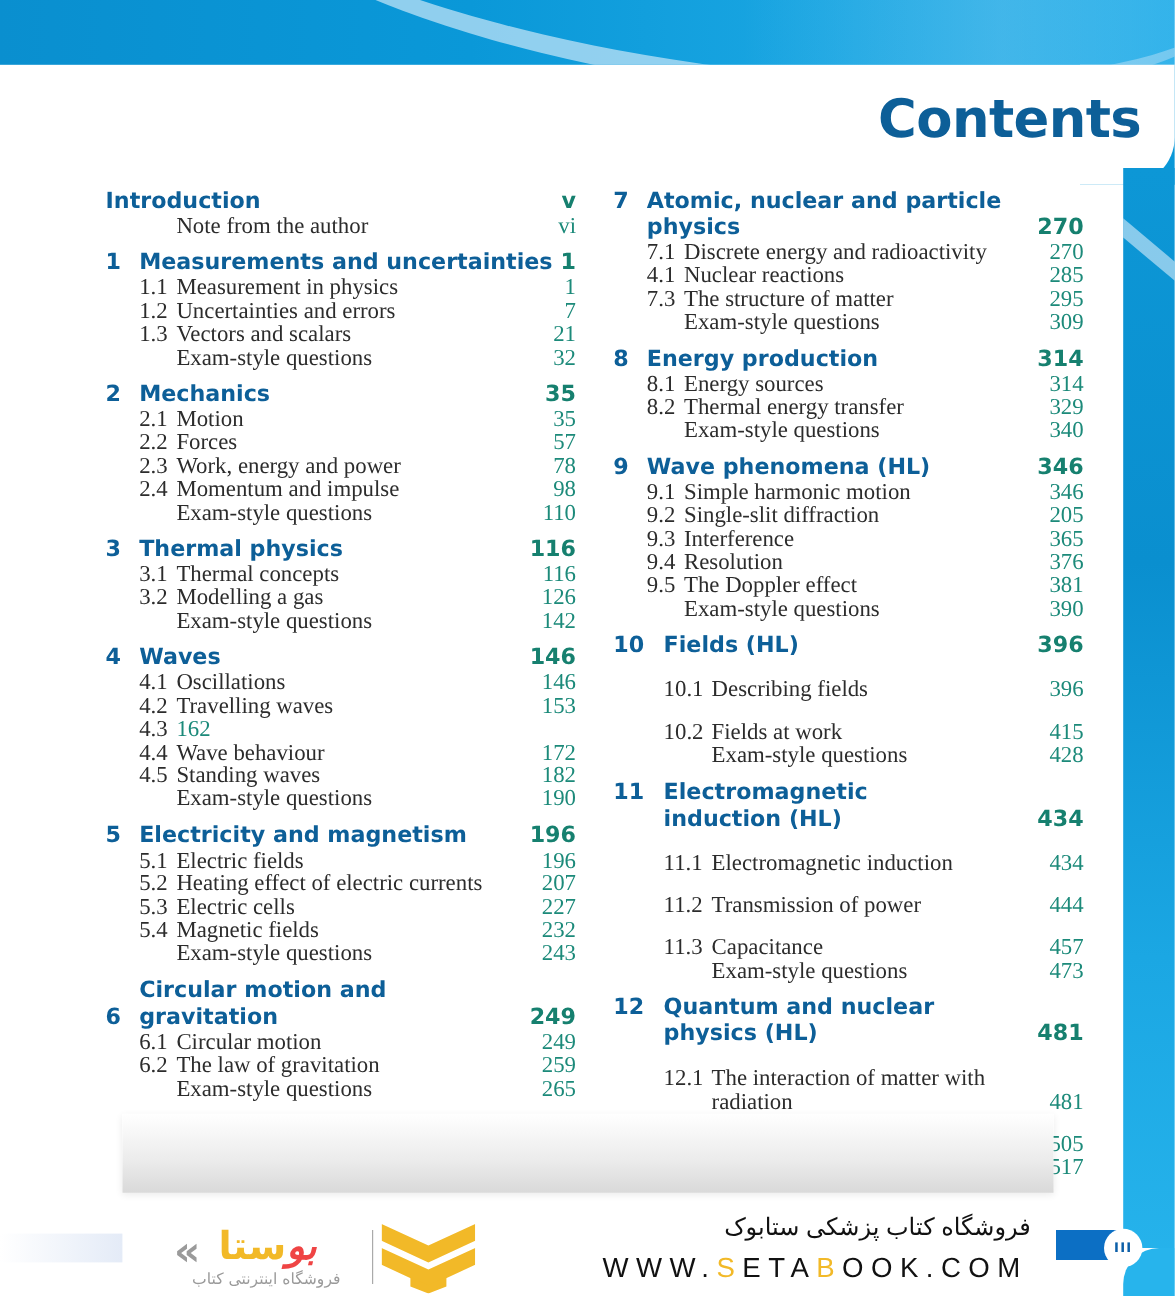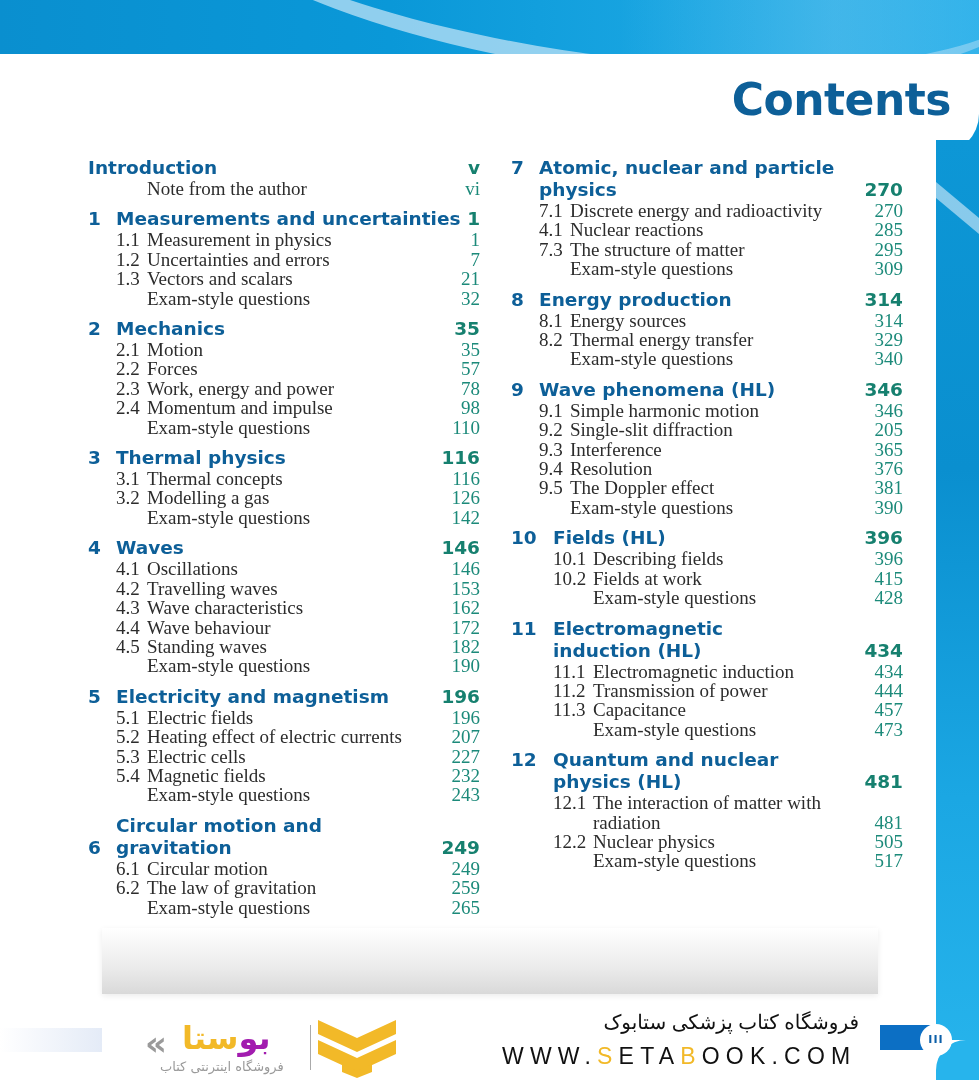--- a/index.html
+++ b/index.html
@@ -72,21 +72,21 @@
   .ch-title { flex: 1; }
   .ch-page { color: #16806f; text-align: right; flex: none; padding-left: 4px; }
 
   .sec {
     display: flex; align-items: flex-end;
     font-size: 19px; line-height: 19.4px; color: #2c2c2c;
   }
   .sec-indent { width: 28px; flex: none; }
   .sec-indent.wide { width: 42px; }
   .sec-num { width: 31px; flex: none; }
-  .sec-num.wide { width: 40px; }
+  .sec-num.wide { width: 40px; margin-top: 16px; }
   .sec-title { flex: 1; }
   .sec-page { color: #1c8a7a; text-align: right; flex: none; }
 
   
   .fade-box {
     position: absolute; left: 102px; top: 928px; width: 776px; height: 66px;
     background: linear-gradient(180deg, rgba(255,255,255,1) 0%, #ebebeb 60%, #d9d9d9 100%);
     box-shadow: 0 2px 6px rgba(0,0,0,0.08);
   }
 
@@ -97,21 +97,21 @@
   }
   .logo { position: absolute; left: 140px; top: 1015px; width: 260px; height: 62px; }
   .logo-arrows {
     position: absolute; left: 5px; top: 8px; font-family: "DejaVu Sans", sans-serif;
     font-weight: bold; font-size: 34px; color: #9a9a9a; letter-spacing: -6px;
   }
   .logo-mark {
     position: absolute; left: 42px; top: 4px; font-family: "DejaVu Sans", sans-serif;
     font-weight: bold; font-size: 32px;
   }
-  .logo-mark .g { color: #a21caf; }
+  .logo-mark .g { color: #ef4444; font-style: italic; }
   .logo-mark .y { color: #f2b928; }
   .logo-sub {
     position: absolute; left: 20px; top: 44px; font-family: "DejaVu Sans", sans-serif;
     font-size: 13px; color: #9a9a9a; direction: rtl;
   }
   .logo-divider { position: absolute; left: 170px; top: 10px; width: 1px; height: 45px; background: #aaaaaa; }
   .logo-chevron { position: absolute; left: 178px; top: 5px; width: 78px; height: 58px; }
 
   .shop-fa {
     position: absolute; right: 120px; top: 1010px; direction: rtl;
@@ -270,21 +270,20 @@
       </div>
       <div class="sec">
         <span class="sec-indent"></span>
         <span class="sec-num">4.2</span>
         <span class="sec-title">Travelling waves</span>
         <span class="sec-page">153</span>
       </div>
       <div class="sec">
         <span class="sec-indent"></span>
         <span class="sec-num">4.3</span>
-        <span class="sec-title">Wave characteristics</span>
         <span class="sec-page">162</span>
       </div>
       <div class="sec">
         <span class="sec-indent"></span>
         <span class="sec-num">4.4</span>
         <span class="sec-title">Wave behaviour</span>
         <span class="sec-page">172</span>
       </div>
       <div class="sec">
         <span class="sec-indent"></span>

